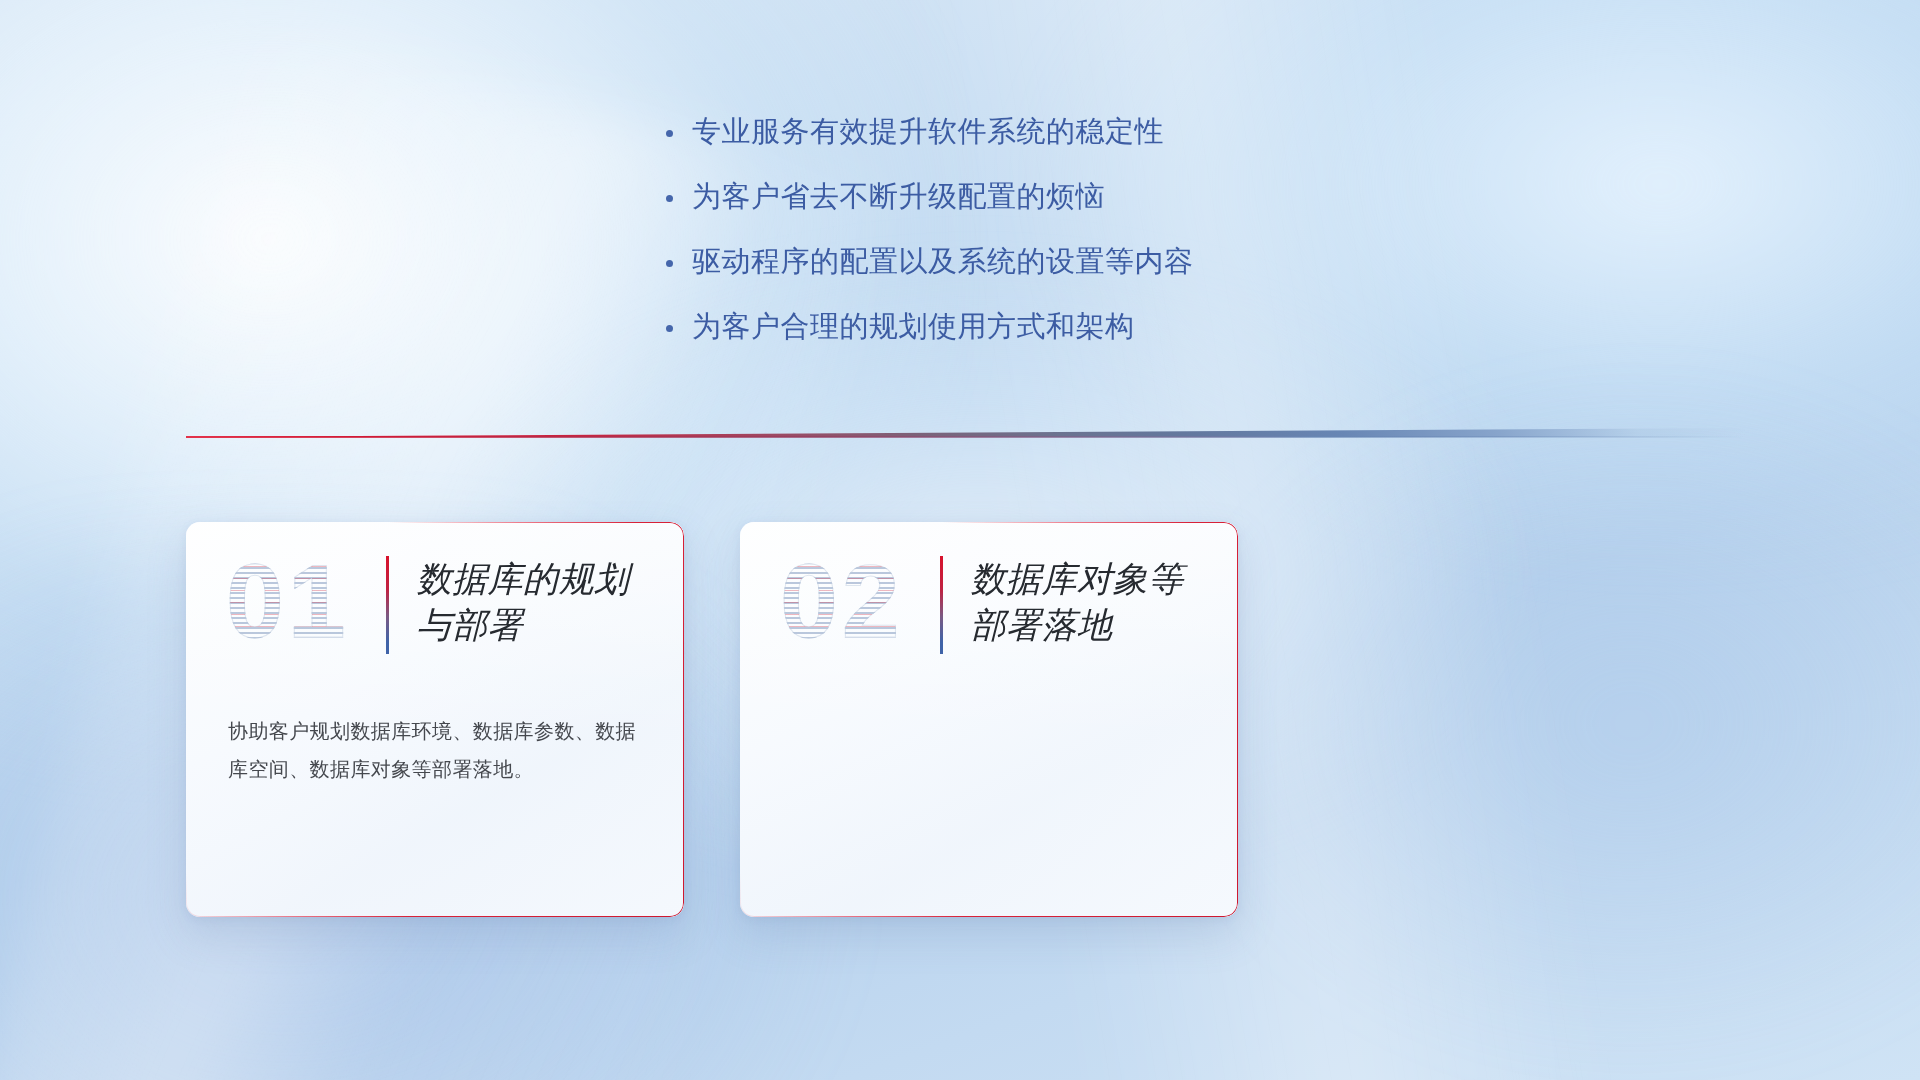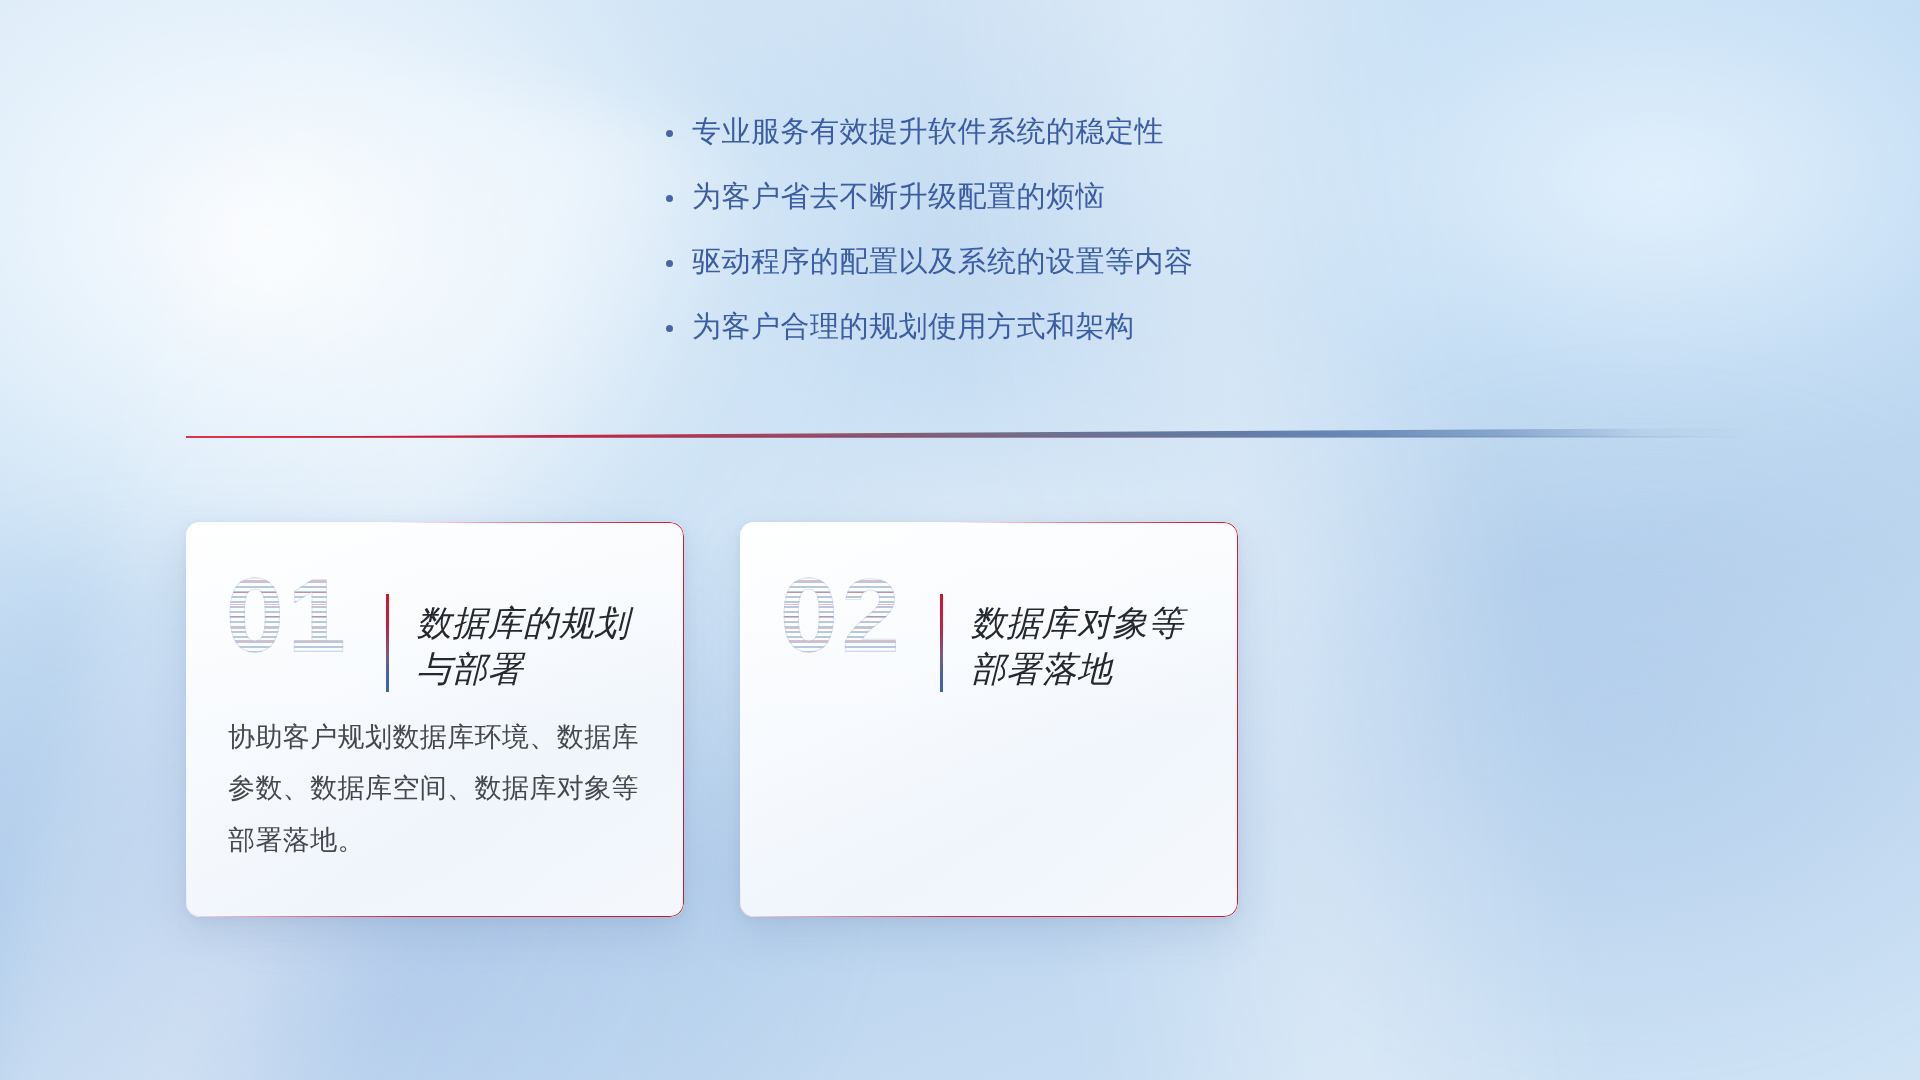--- a/index.html
+++ b/index.html
@@ -270,21 +270,21 @@
     background: linear-gradient(180deg,
       rgba(255,255,255,0.55) 0%,
       rgba(255,255,255,0.10) 70%,
       rgba(255,255,255,0) 100%);
     pointer-events: none;
   }
 
   .card-head {
     position: relative;
     display: flex;
-    align-items: flex-end;
+    align-items: flex-start;
     padding: 34px 34px 0 34px;
     height: 170px;
   }
   .card-number {
     position: relative;
     width: 152px;
     flex: 0 0 152px;
     height: 122px;
     margin-left: 6px;
   }
@@ -342,21 +342,21 @@
     line-height: 1.32;
     color: #262a30;
     font-weight: 500;
     letter-spacing: 0.5px;
     font-style: italic;
   }
 
   .card-body {
     position: relative;
     padding: 20px 40px 0 42px;
-    font-size: 27px;
+    font-size: 20px;
     line-height: 1.90;
     color: #45484e;
     letter-spacing: 0.4px;
   }
 </style>
 </head>
 <body>
 
 <div class="bg-root">
   <div class="bg-base"></div>

